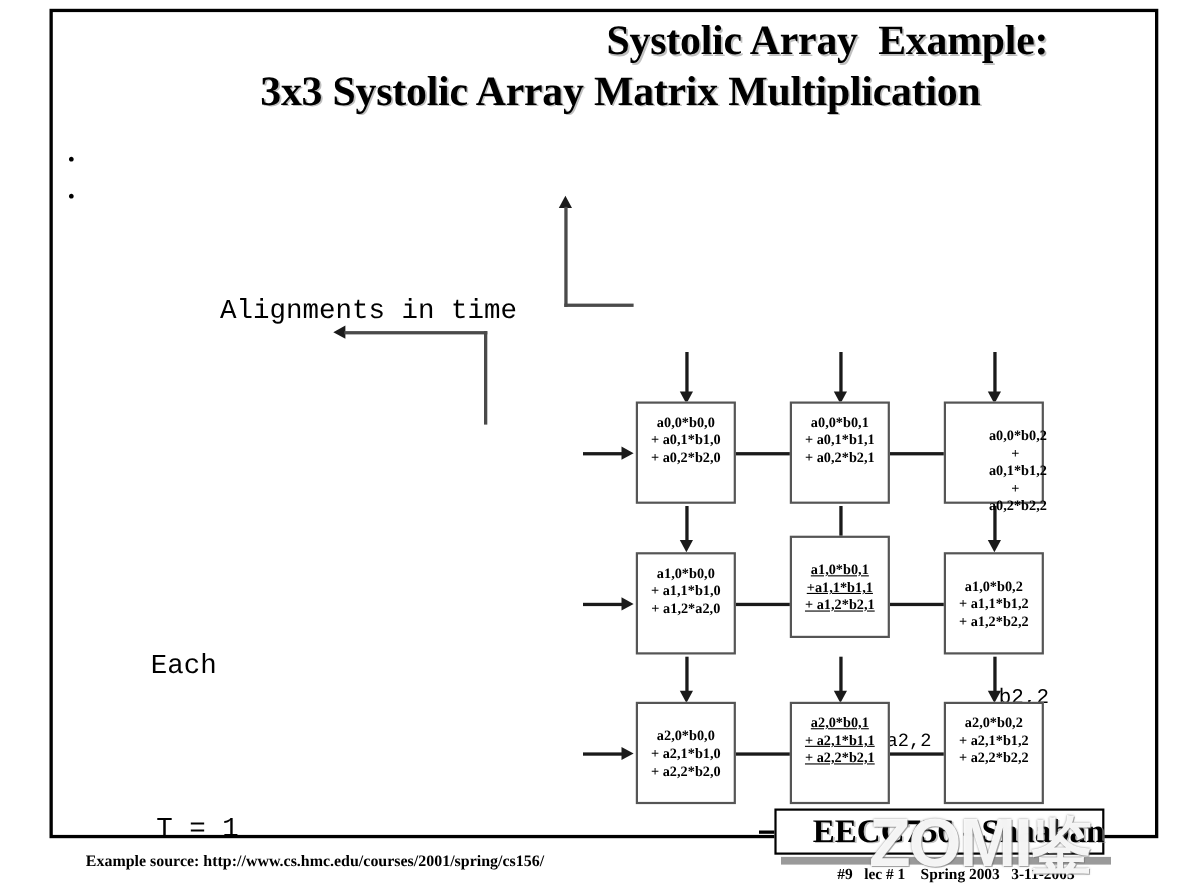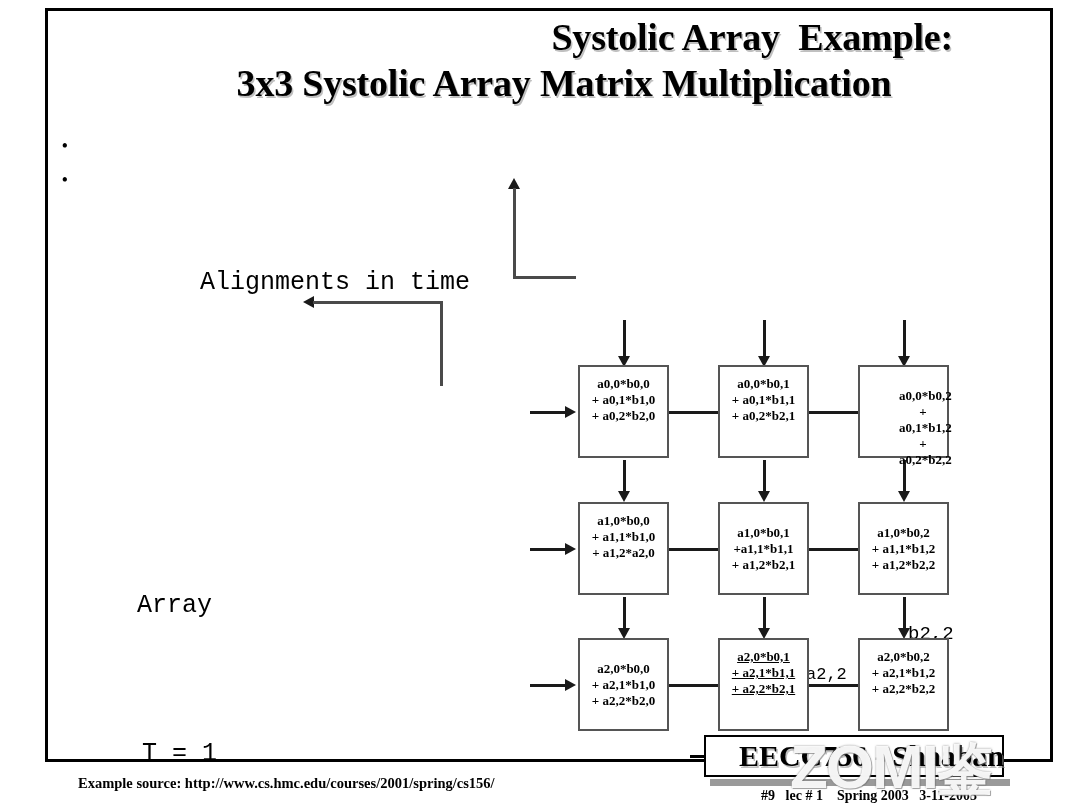--- a/index.html
+++ b/index.html
@@ -232,21 +232,21 @@
   <div class="bullet">
     <span class="dot">•</span>
   </div>
   <div class="bullet">
     <span class="dot">•</span>
   </div>
 </div>
 
 <div class="label" id="lbl-alignments">Alignments in time</div>
 
-<div class="label" id="lbl-done">Array</div>
+<div class="label" id="lbl-done">Each</div>
 
 <div class="label" id="lbl-t">T = 1</div>
 
 <div class="label" id="lbl-b22">b2,2</div>
 
 <div class="label" id="lbl-a22">a2,2</div>
 
 <div>
   <div class="arrow-up" style="left:508px; top:178px;"></div>
   <div class="vline" style="left:513px; top:188px; height:91px;"></div>
@@ -314,21 +314,21 @@
   <div class="pe" style="left:718px; top:365px;">a0,0*b0,1
 + a0,1*b1,1
 + a0,2*b2,1</div>
   <div class="pe mid-v" style="left:858px; top:365px;padding-left:39px;">a0,0*b0,2
 + a0,1*b1,2
 + a0,2*b2,2</div>
 
   <div class="pe" style="left:578px; top:502px;">a1,0*b0,0
 + a1,1*b1,0
 + a1,2*a2,0</div>
-  <div class="pe mid-v" style="left:718px; top:502px;">a1,0*b0,1
+  <div class="pe mid-v" style="left:718px; top:487px;text-decoration:underline;">a1,0*b0,1
 +a1,1*b1,1
 + a1,2*b2,1</div>
   <div class="pe mid-v" style="left:858px; top:502px;">a1,0*b0,2
 + a1,1*b1,2
 + a1,2*b2,2</div>
 
   <div class="pe mid-v" style="left:578px; top:638px;">a2,0*b0,0
 + a2,1*b1,0
 + a2,2*b2,0</div>
   <div class="pe" style="left:718px; top:638px;text-decoration:underline;">a2,0*b0,1

